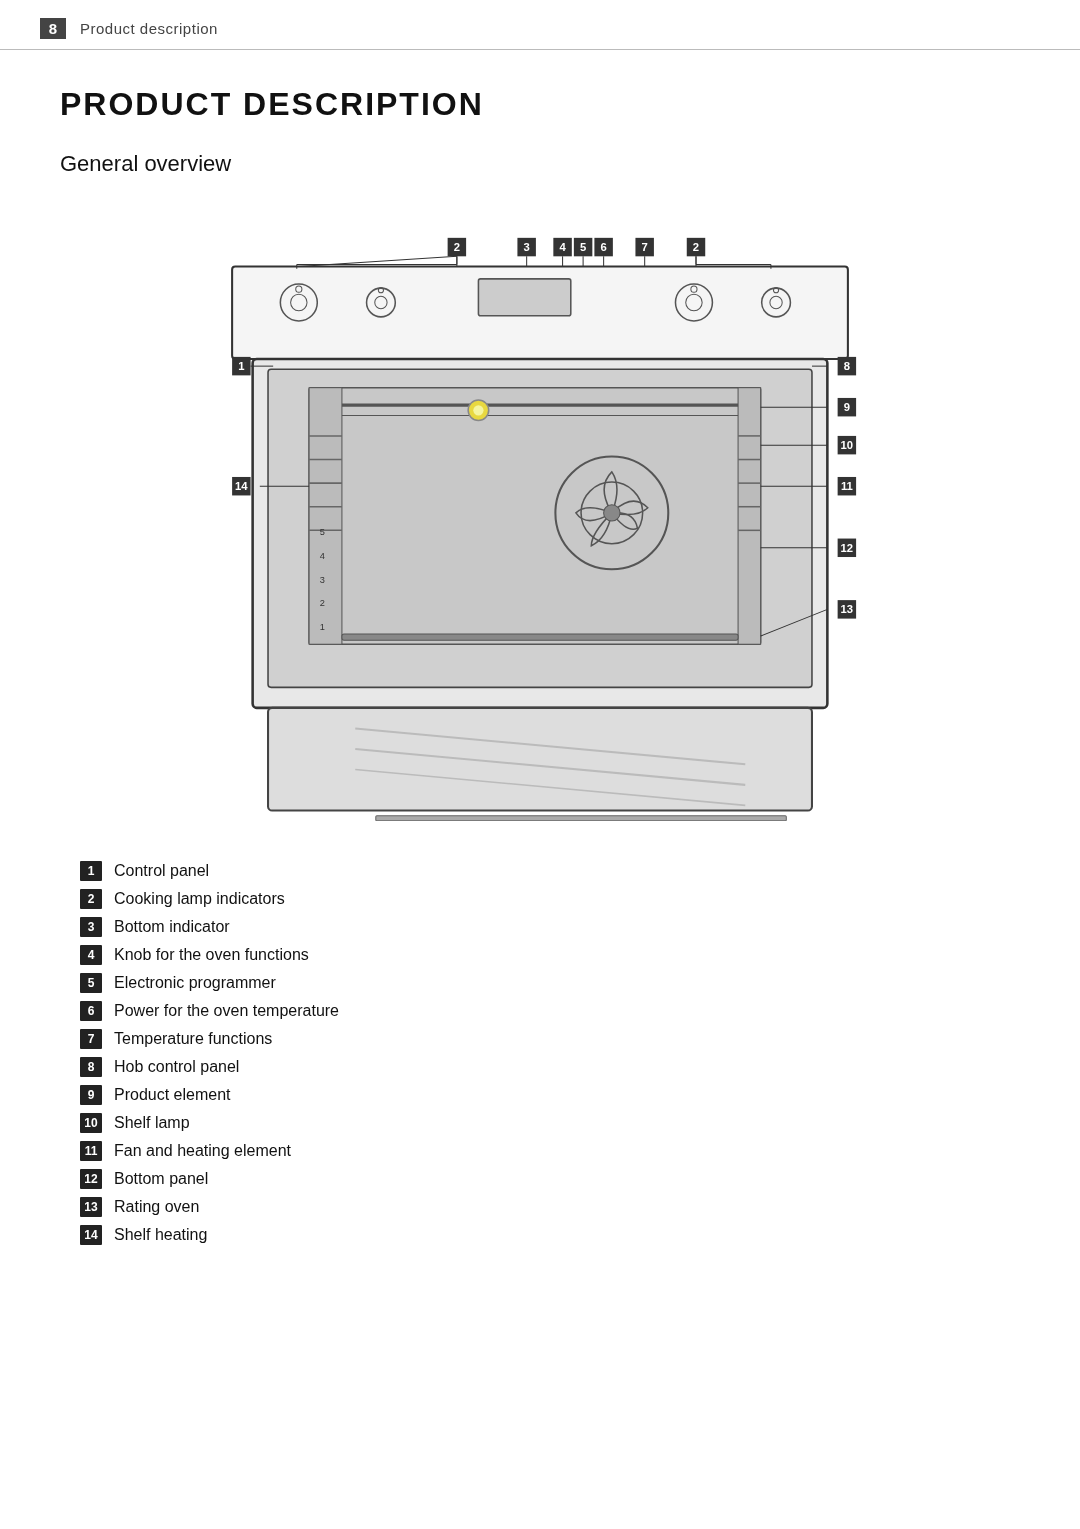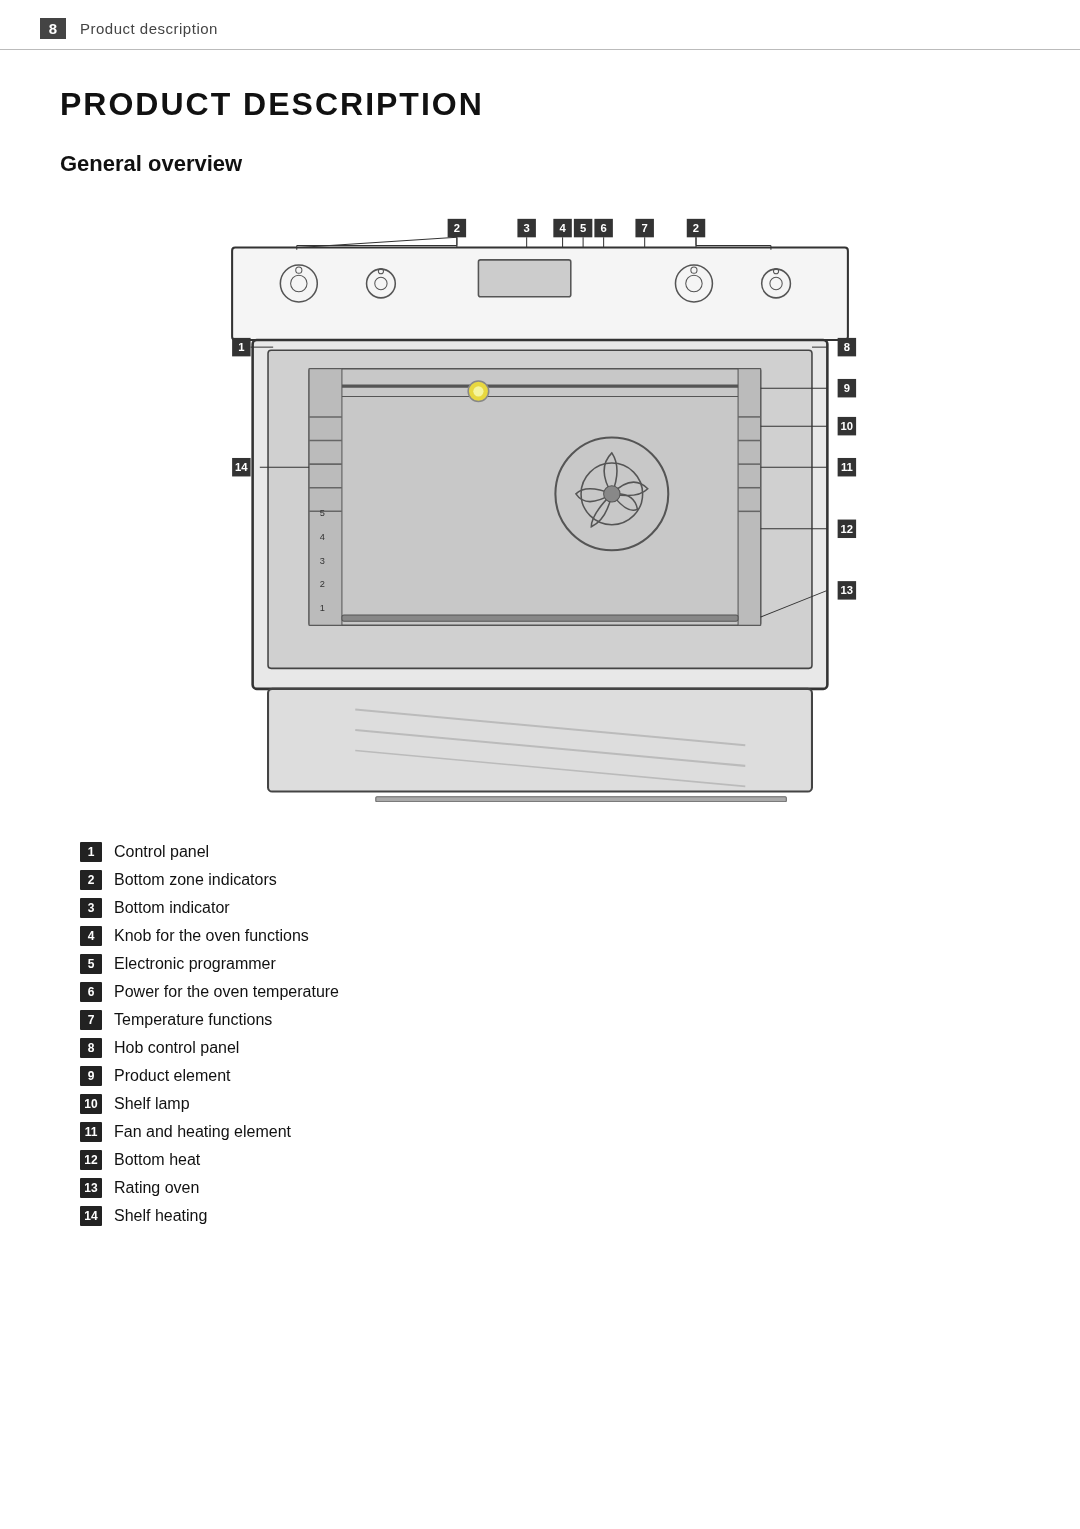--- a/index.html
+++ b/index.html
@@ -42,22 +42,22 @@
       font-size: 32px;
       font-weight: 900;
       letter-spacing: 2px;
       text-transform: uppercase;
       margin-bottom: 28px;
       color: #111;
     }
 
     .section-title {
       font-size: 22px;
-      font-weight: bold;
-      margin-bottom: 9px;
+      font-weight: normal;
+      margin-bottom: 28px;
       color: #111;
     }
 
     
     .diagram-container {
       position: relative;
       width: 780px;
       margin: 0 auto 36px auto;
     }
 
@@ -257,21 +257,21 @@
     </svg>
   </div>
 
   <ul class="legend-list" id="legend-list">
   <li class="legend-item">
         <span class="legend-badge">1</span>
         <span>Control panel</span>
       </li>
       <li class="legend-item">
         <span class="legend-badge">2</span>
-        <span>Bottom zone indicators</span>
+        <span>Cooking lamp indicators</span>
       </li>
       <li class="legend-item">
         <span class="legend-badge">3</span>
         <span>Bottom indicator</span>
       </li>
       <li class="legend-item">
         <span class="legend-badge">4</span>
         <span>Knob for the oven functions</span>
       </li>
       <li class="legend-item">
@@ -297,21 +297,21 @@
       <li class="legend-item">
         <span class="legend-badge">10</span>
         <span>Shelf lamp</span>
       </li>
       <li class="legend-item">
         <span class="legend-badge">11</span>
         <span>Fan and heating element</span>
       </li>
       <li class="legend-item">
         <span class="legend-badge">12</span>
-        <span>Bottom heat</span>
+        <span>Bottom panel</span>
       </li>
       <li class="legend-item">
         <span class="legend-badge">13</span>
         <span>Rating oven</span>
       </li>
       <li class="legend-item">
         <span class="legend-badge">14</span>
         <span>Shelf heating</span>
       </li>
     </ul>

